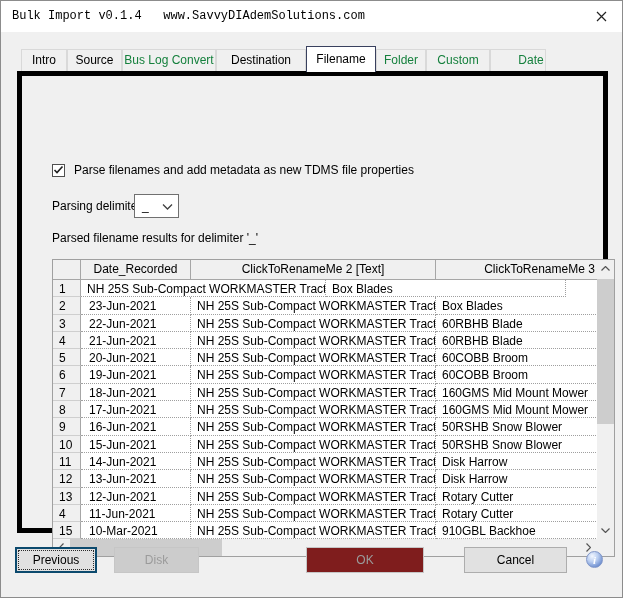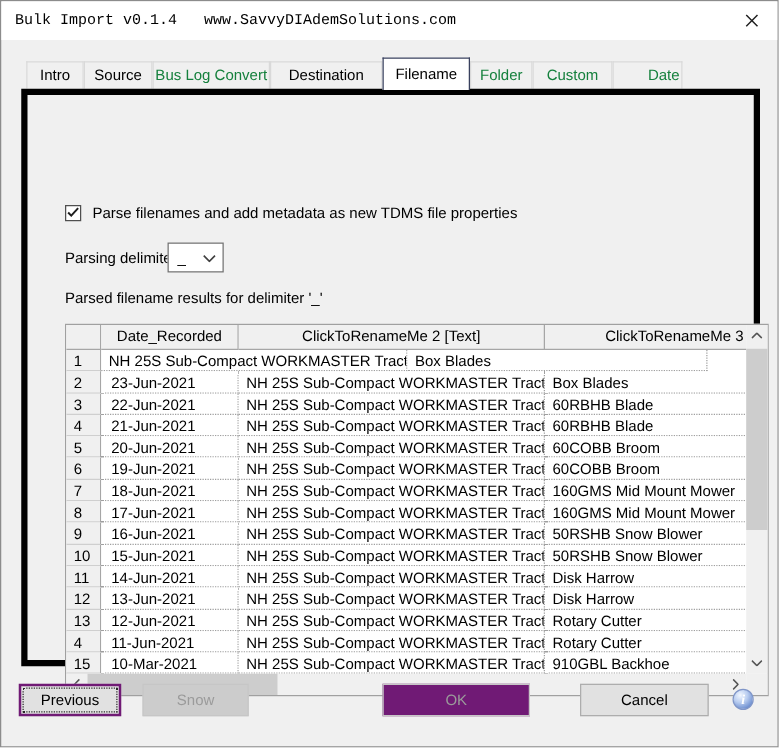--- a/index.html
+++ b/index.html
@@ -62,24 +62,24 @@
   .vthumb { position:absolute; left:0; top:19px; width:17px; height:145px; background:#cdcdcd; }
   .hscroll { position:absolute; left:0; bottom:0; right:17px; height:17px; background:#f0f0f0; }
   .harrow { position:absolute; top:0; width:17px; height:17px; display:flex; align-items:center; justify-content:center; }
   .harrow.left { left:0; } .harrow.right { right:0; }
   .hthumb { position:absolute; left:17px; top:0; width:152px; height:17px; background:#cdcdcd; }
   .corner { position:absolute; right:0; bottom:0; width:17px; height:17px; background:#f0f0f0; }
 
   
   button { font-family:"Liberation Sans",sans-serif; font-size:12px; cursor:default; }
   .btn { position:absolute; top:546px; height:26px; }
-  .btn-prev { left:14px; width:82px; background:#e1e1e1; border:2px solid #701a75;
+  .btn-prev { left:14px; width:82px; background:#e1e1e1; border:2px solid #0c4a6e;
               outline:1px dotted #2a2a2a; outline-offset:-4px; }
   .btn-next { left:113px; width:85px; background:#cccccc; border:1px solid #c6c6c6; color:#9b9b9b; }
-  .btn-ok   { left:305px; width:118px; background:#701a75; border:1px solid #c6c6c6; color:#9b9b9b; }
+  .btn-ok   { left:305px; width:118px; background:#7f1d1d; border:1px solid #c6c6c6; color:#9b9b9b; }
   .btn-cancel { left:463px; width:103px; background:#e1e1e1; border:1px solid #adadad; color:#000; }
   .info-icon { position:absolute; left:585px; top:550px; width:17px; height:17px; border-radius:50%;
                background:radial-gradient(circle at 35% 28%, #f2f7ff 0%, #b9cdf0 40%, #6e8fd0 78%, #5a7bc0 100%);
                border:1px solid #8096c8; color:#fff; font:italic bold 11px "Liberation Serif",serif;
                display:flex; align-items:center; justify-content:center; }
 </style>
 </head>
 <body>
 
 <div class="window">
@@ -254,18 +254,18 @@
               <path d="M0.5 0.5 L4.5 4.5 L0.5 8.5" fill="none" stroke="#555" stroke-width="1.2"></path>
             </svg>
         </span>
       </div>
       <div class="corner"></div>
     </div>
 
   </div>
 
   <button class="btn btn-prev">Previous</button>
-  <button class="btn btn-next">Snow</button>
+  <button class="btn btn-next">Disk</button>
   <button class="btn btn-ok">OK</button>
   <button class="btn btn-cancel">Cancel</button>
   <span class="info-icon">i</span>
 
 </div>
 
 </body></html>

